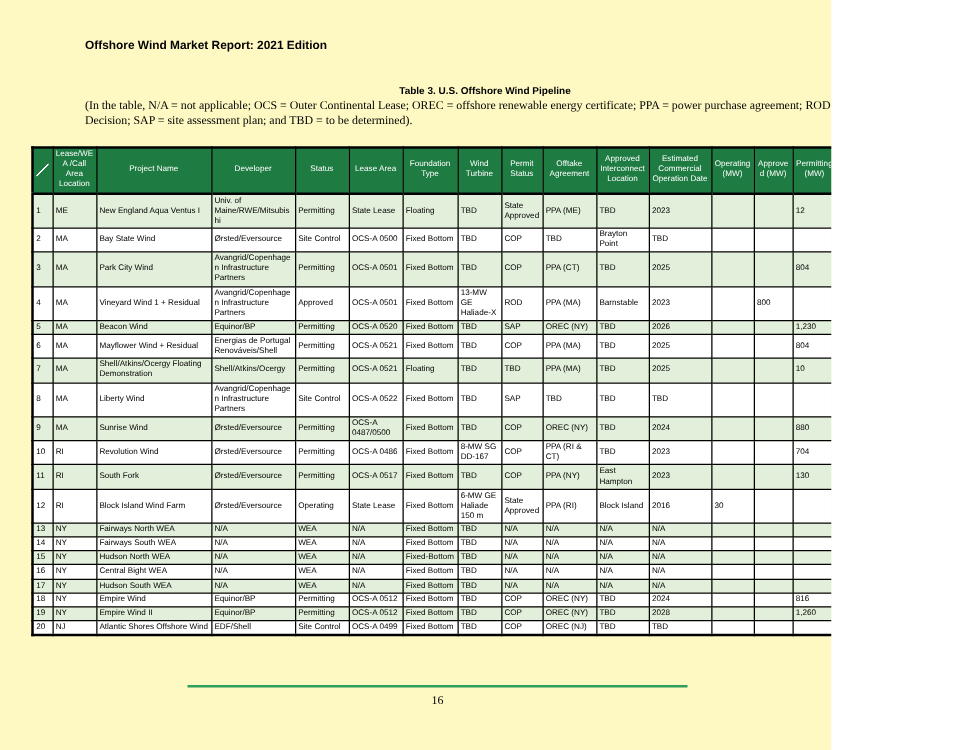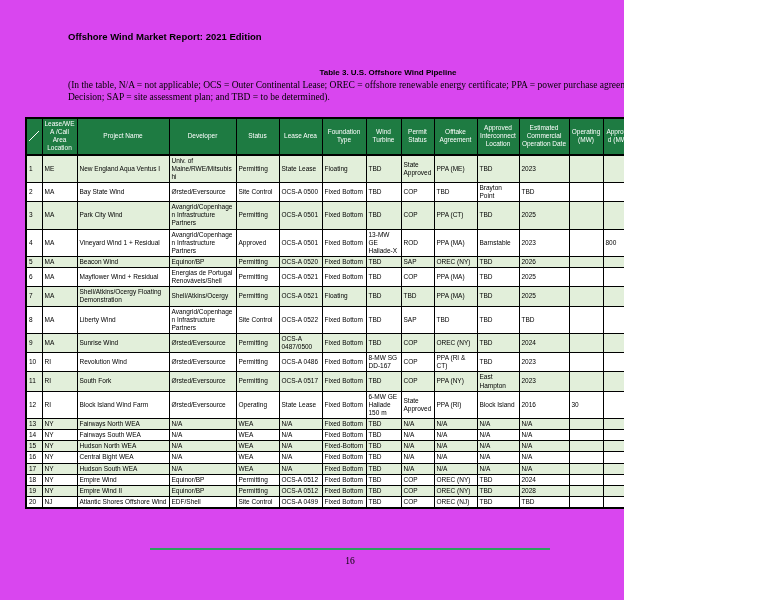--- a/index.html
+++ b/index.html
@@ -1,23 +1,24 @@
 <!DOCTYPE html>
 <html><head>
 <meta charset="utf-8">
 <style>
   html, body { margin: 0; padding: 0; background: #ffffff; }
   .page {
     position: relative;
     width: 624px;
     height: 600px;
-    background: #d946ef;
+    background: #fef9c3;
     overflow: hidden;
     font-family: "Liberation Sans", sans-serif;
     color: #000000;
+    padding-left: 41px;
   }
   .report-title {
     position: absolute;
     left: 68px;
     top: 31px;
     font-size: 9.5px;
     font-weight: bold;
     font-family: "Liberation Sans", sans-serif;
   }
   .table-caption {

